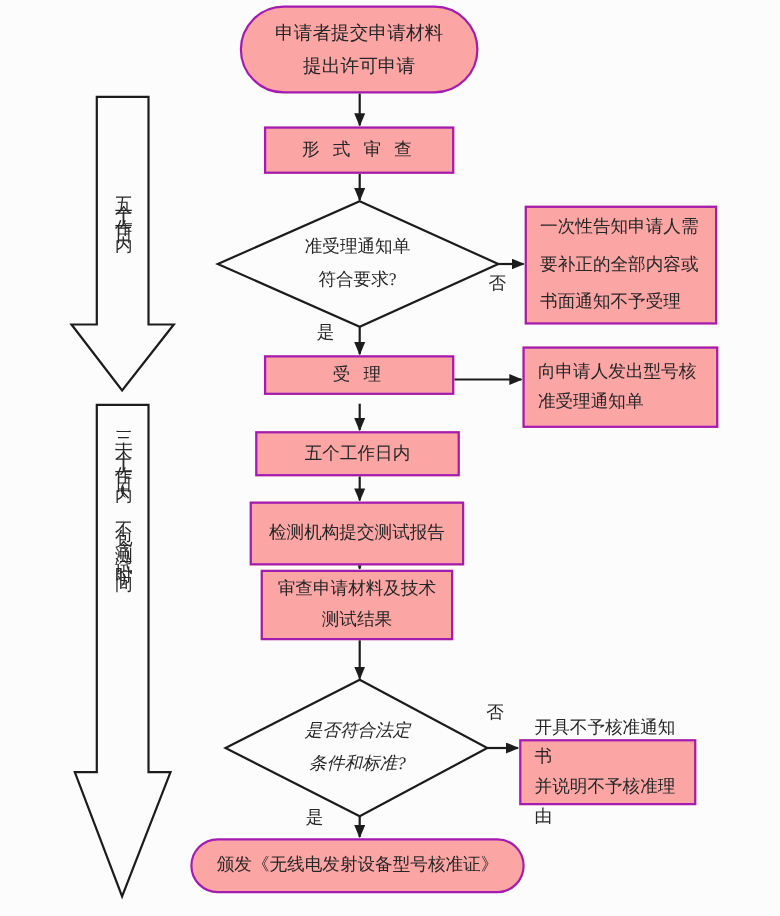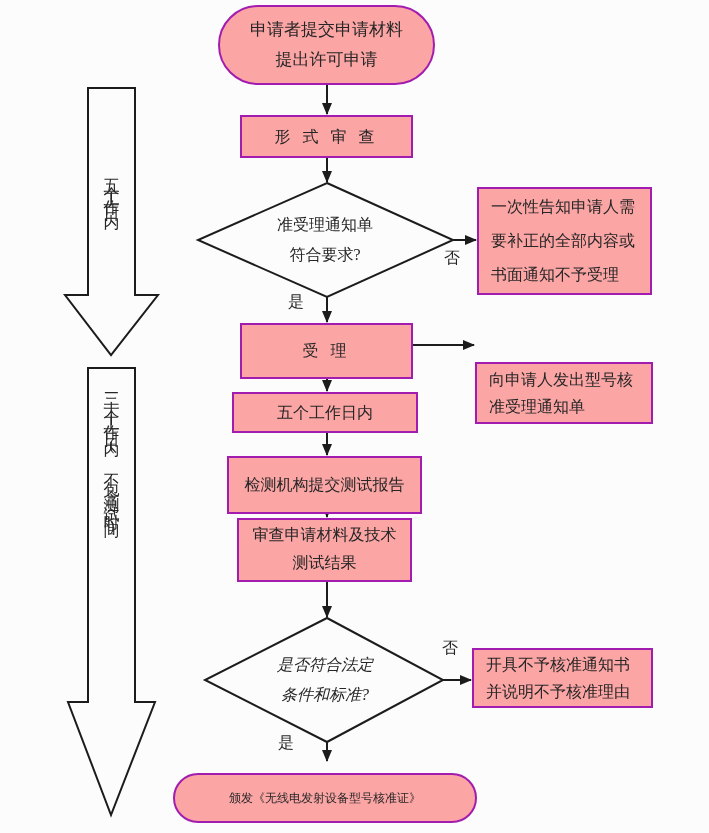--- a/index.html
+++ b/index.html
@@ -13,21 +13,21 @@
   .shape{fill:#fcfcfc;stroke:#1c1c1c;stroke-width:2;}
   .conn{stroke:#1c1c1c;stroke-width:2;}
   .node{
     position:absolute;border:2px solid #a21caf;background:#fca5a5;
     display:flex;align-items:center;justify-content:center;
     text-align:center;font-size:16px;line-height:1.7;
     white-space:pre-line;box-sizing:border-box;
   }
   .node.lefttext{justify-content:flex-start;text-align:left;padding:6px 12px;font-family:Liberation Serif, serif;}
   .terminal-start{border-radius:40px;font-size:17px;line-height:1.75;}
-  .terminal-end{border-radius:26px;font-size:12px;margin-top:11px;}
+  .terminal-end{border-radius:26px;font-size:16px;}
   .floating{
     position:absolute;background:transparent;border:none;
     display:flex;align-items:center;justify-content:center;
     text-align:center;font-size:16px;line-height:1.85;white-space:pre-line;
   }
   .branch-label{position:absolute;font-size:16px;}
   .vtext{
     position:absolute;writing-mode:vertical-rl;text-orientation:upright;
     font-size:16px;letter-spacing:7px;text-align:center;
     display:flex;align-items:center;justify-content:flex-start;
@@ -72,36 +72,36 @@
 
   <div class="node" style="left:240px;top:115px;width:173px;height:43px;letter-spacing:4px;text-align:center;">形 式 审 查</div>
 
   <div class="floating" style="left:240px;top:207px;width:170px;height:66px;">准受理通知单
 符合要求?</div>
 
   <div class="node lefttext" style="left:477px;top:187px;width:175px;height:108px;line-height:34px;">一次性告知申请人需
 要补正的全部内容或
 书面通知不予受理</div>
 
-  <div class="node" style="left:240px;top:323px;width:173px;height:56px;letter-spacing:4px;">受  理</div>
+  <div class="node" style="left:240px;top:323px;width:173px;height:36px;letter-spacing:4px;">受  理</div>
 
-  <div class="node lefttext" style="left:475px;top:315px;width:178px;height:62px;line-height:27px;margin-top:47px;">向申请人发出型号核
+  <div class="node lefttext" style="left:475px;top:315px;width:178px;height:74px;line-height:27px;">向申请人发出型号核
 准受理通知单</div>
 
   <div class="node" style="left:232px;top:392px;width:186px;height:41px;">五个工作日内</div>
 
   <div class="node" style="left:227px;top:456px;width:195px;height:58px;">检测机构提交测试报告</div>
 
-  <div class="node" style="left:237px;top:518px;width:175px;height:64px;line-height:28px;font-family:Liberation Mono, monospace;">审查申请材料及技术
+  <div class="node" style="left:237px;top:518px;width:175px;height:64px;line-height:28px;">审查申请材料及技术
 测试结果</div>
 
   <div class="floating" style="left:245px;top:647px;width:160px;height:66px;font-style:italic;">是否符合法定
 条件和标准?</div>
 
-  <div class="node lefttext" style="left:472px;top:648px;width:181px;height:60px;line-height:27px;">开具不予核准通知书
+  <div class="node lefttext" style="left:472px;top:672px;width:161px;height:60px;line-height:27px;">开具不予核准通知书
 并说明不予核准理由</div>
 
   <div class="node terminal-end" style="left:173px;top:762px;width:304px;height:50px;">颁发《无线电发射设备型号核准证》</div>
 
   <span class="branch-label" style="left:444px;top:248px;">否</span>
   <span class="branch-label" style="left:288px;top:292px;">是</span>
   <span class="branch-label" style="left:442px;top:638px;">否</span>
   <span class="branch-label" style="left:278px;top:733px;">是</span>
 
 </div>

